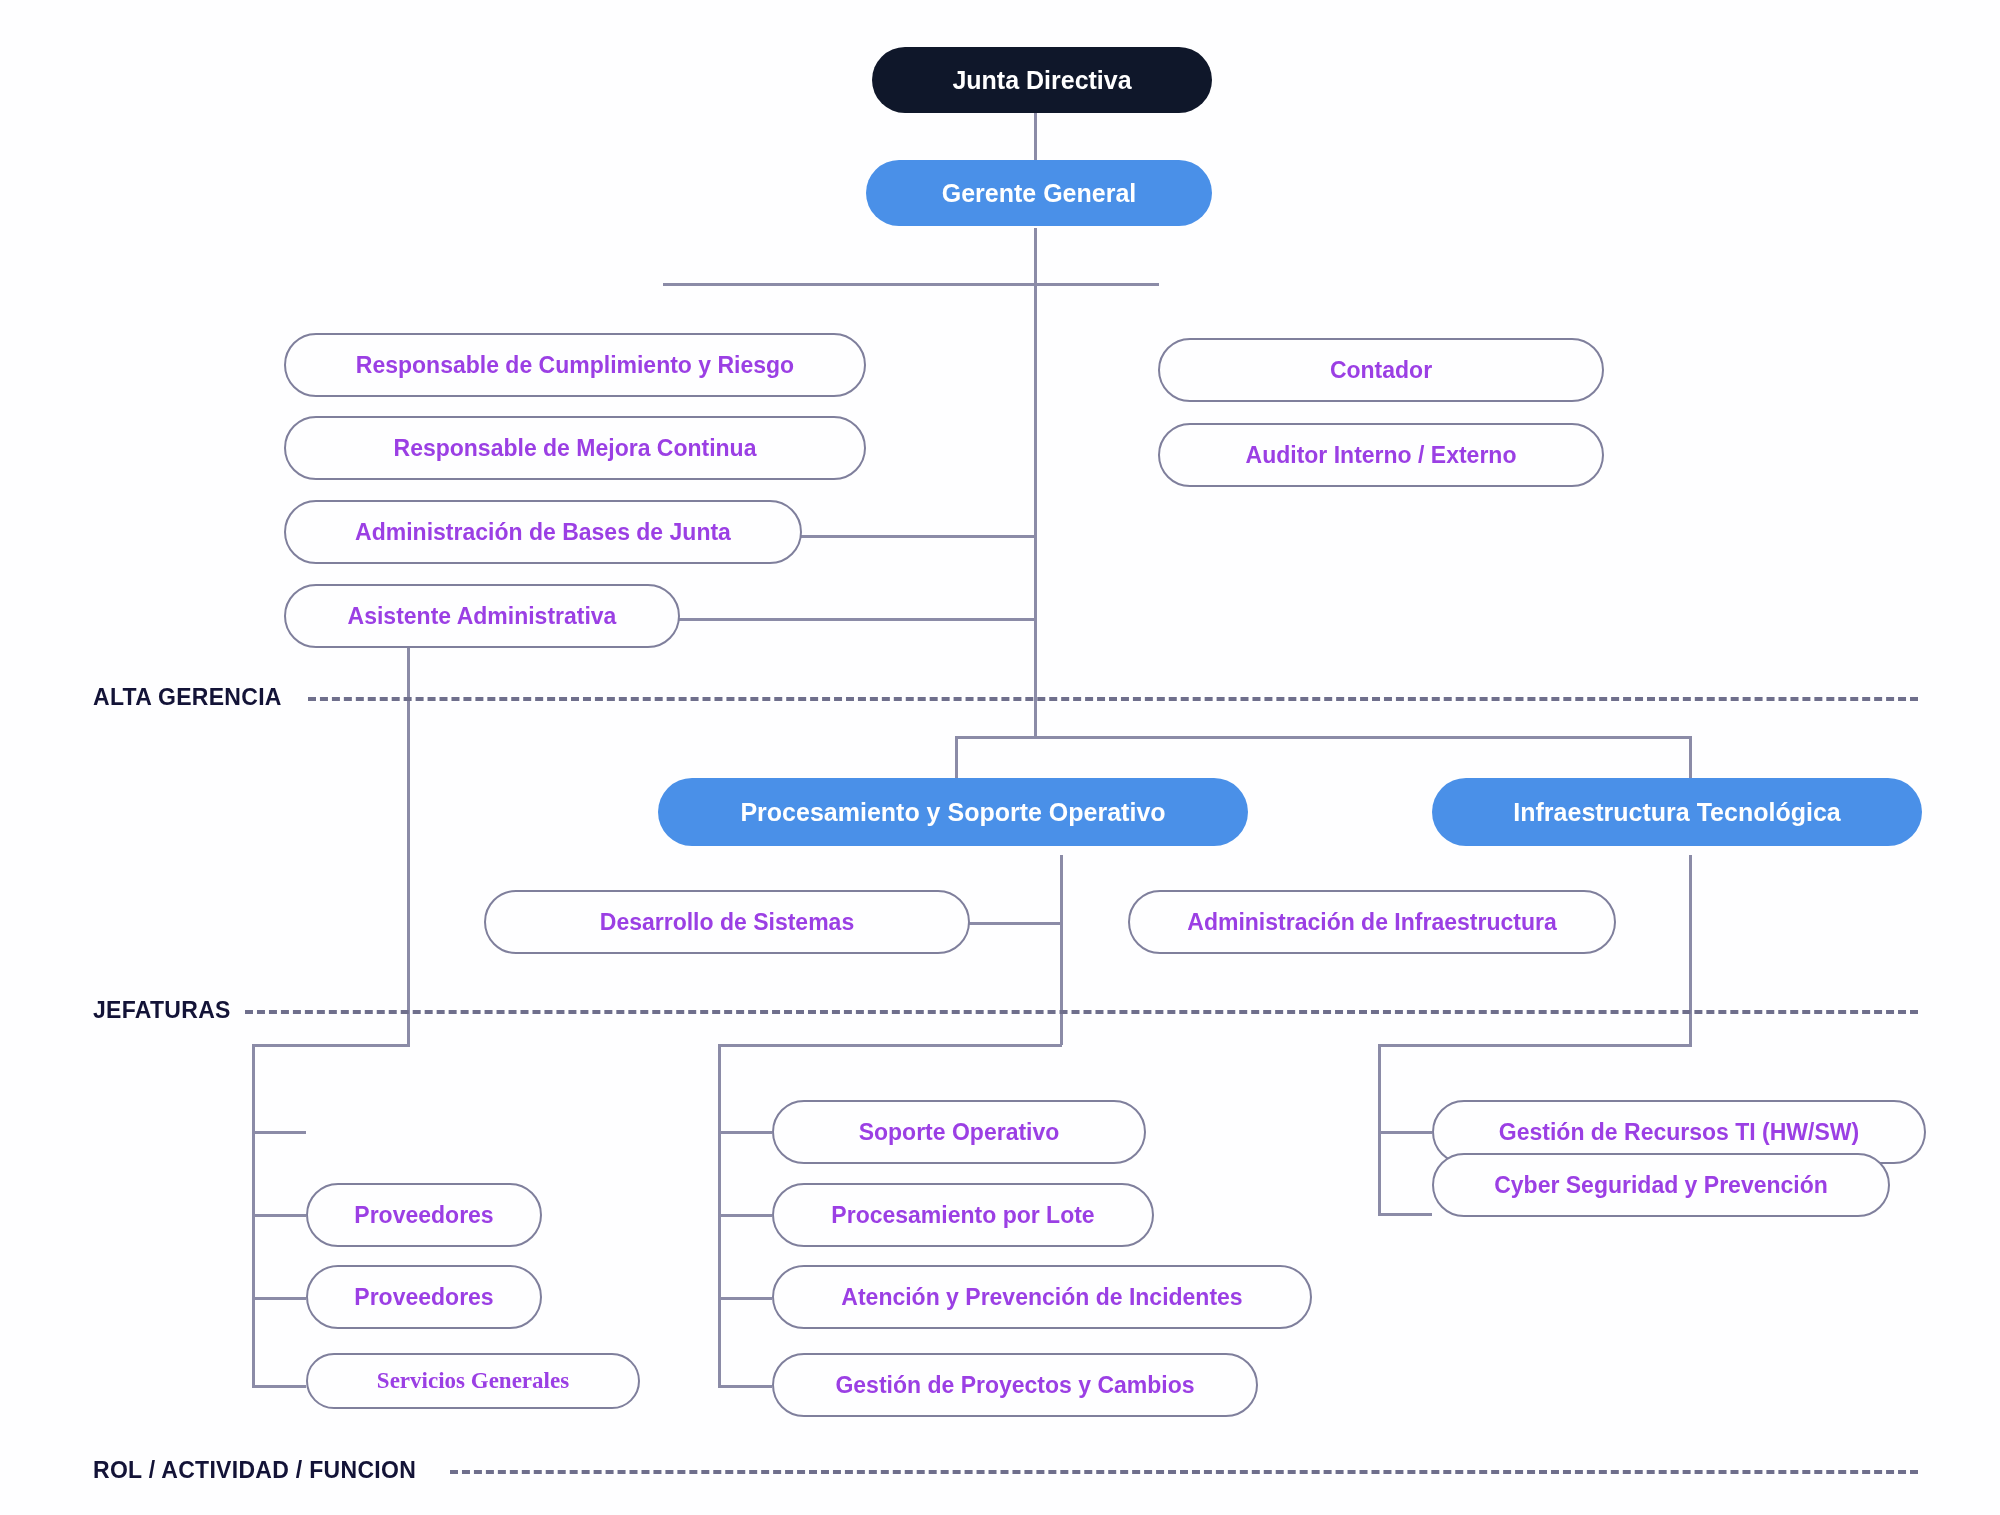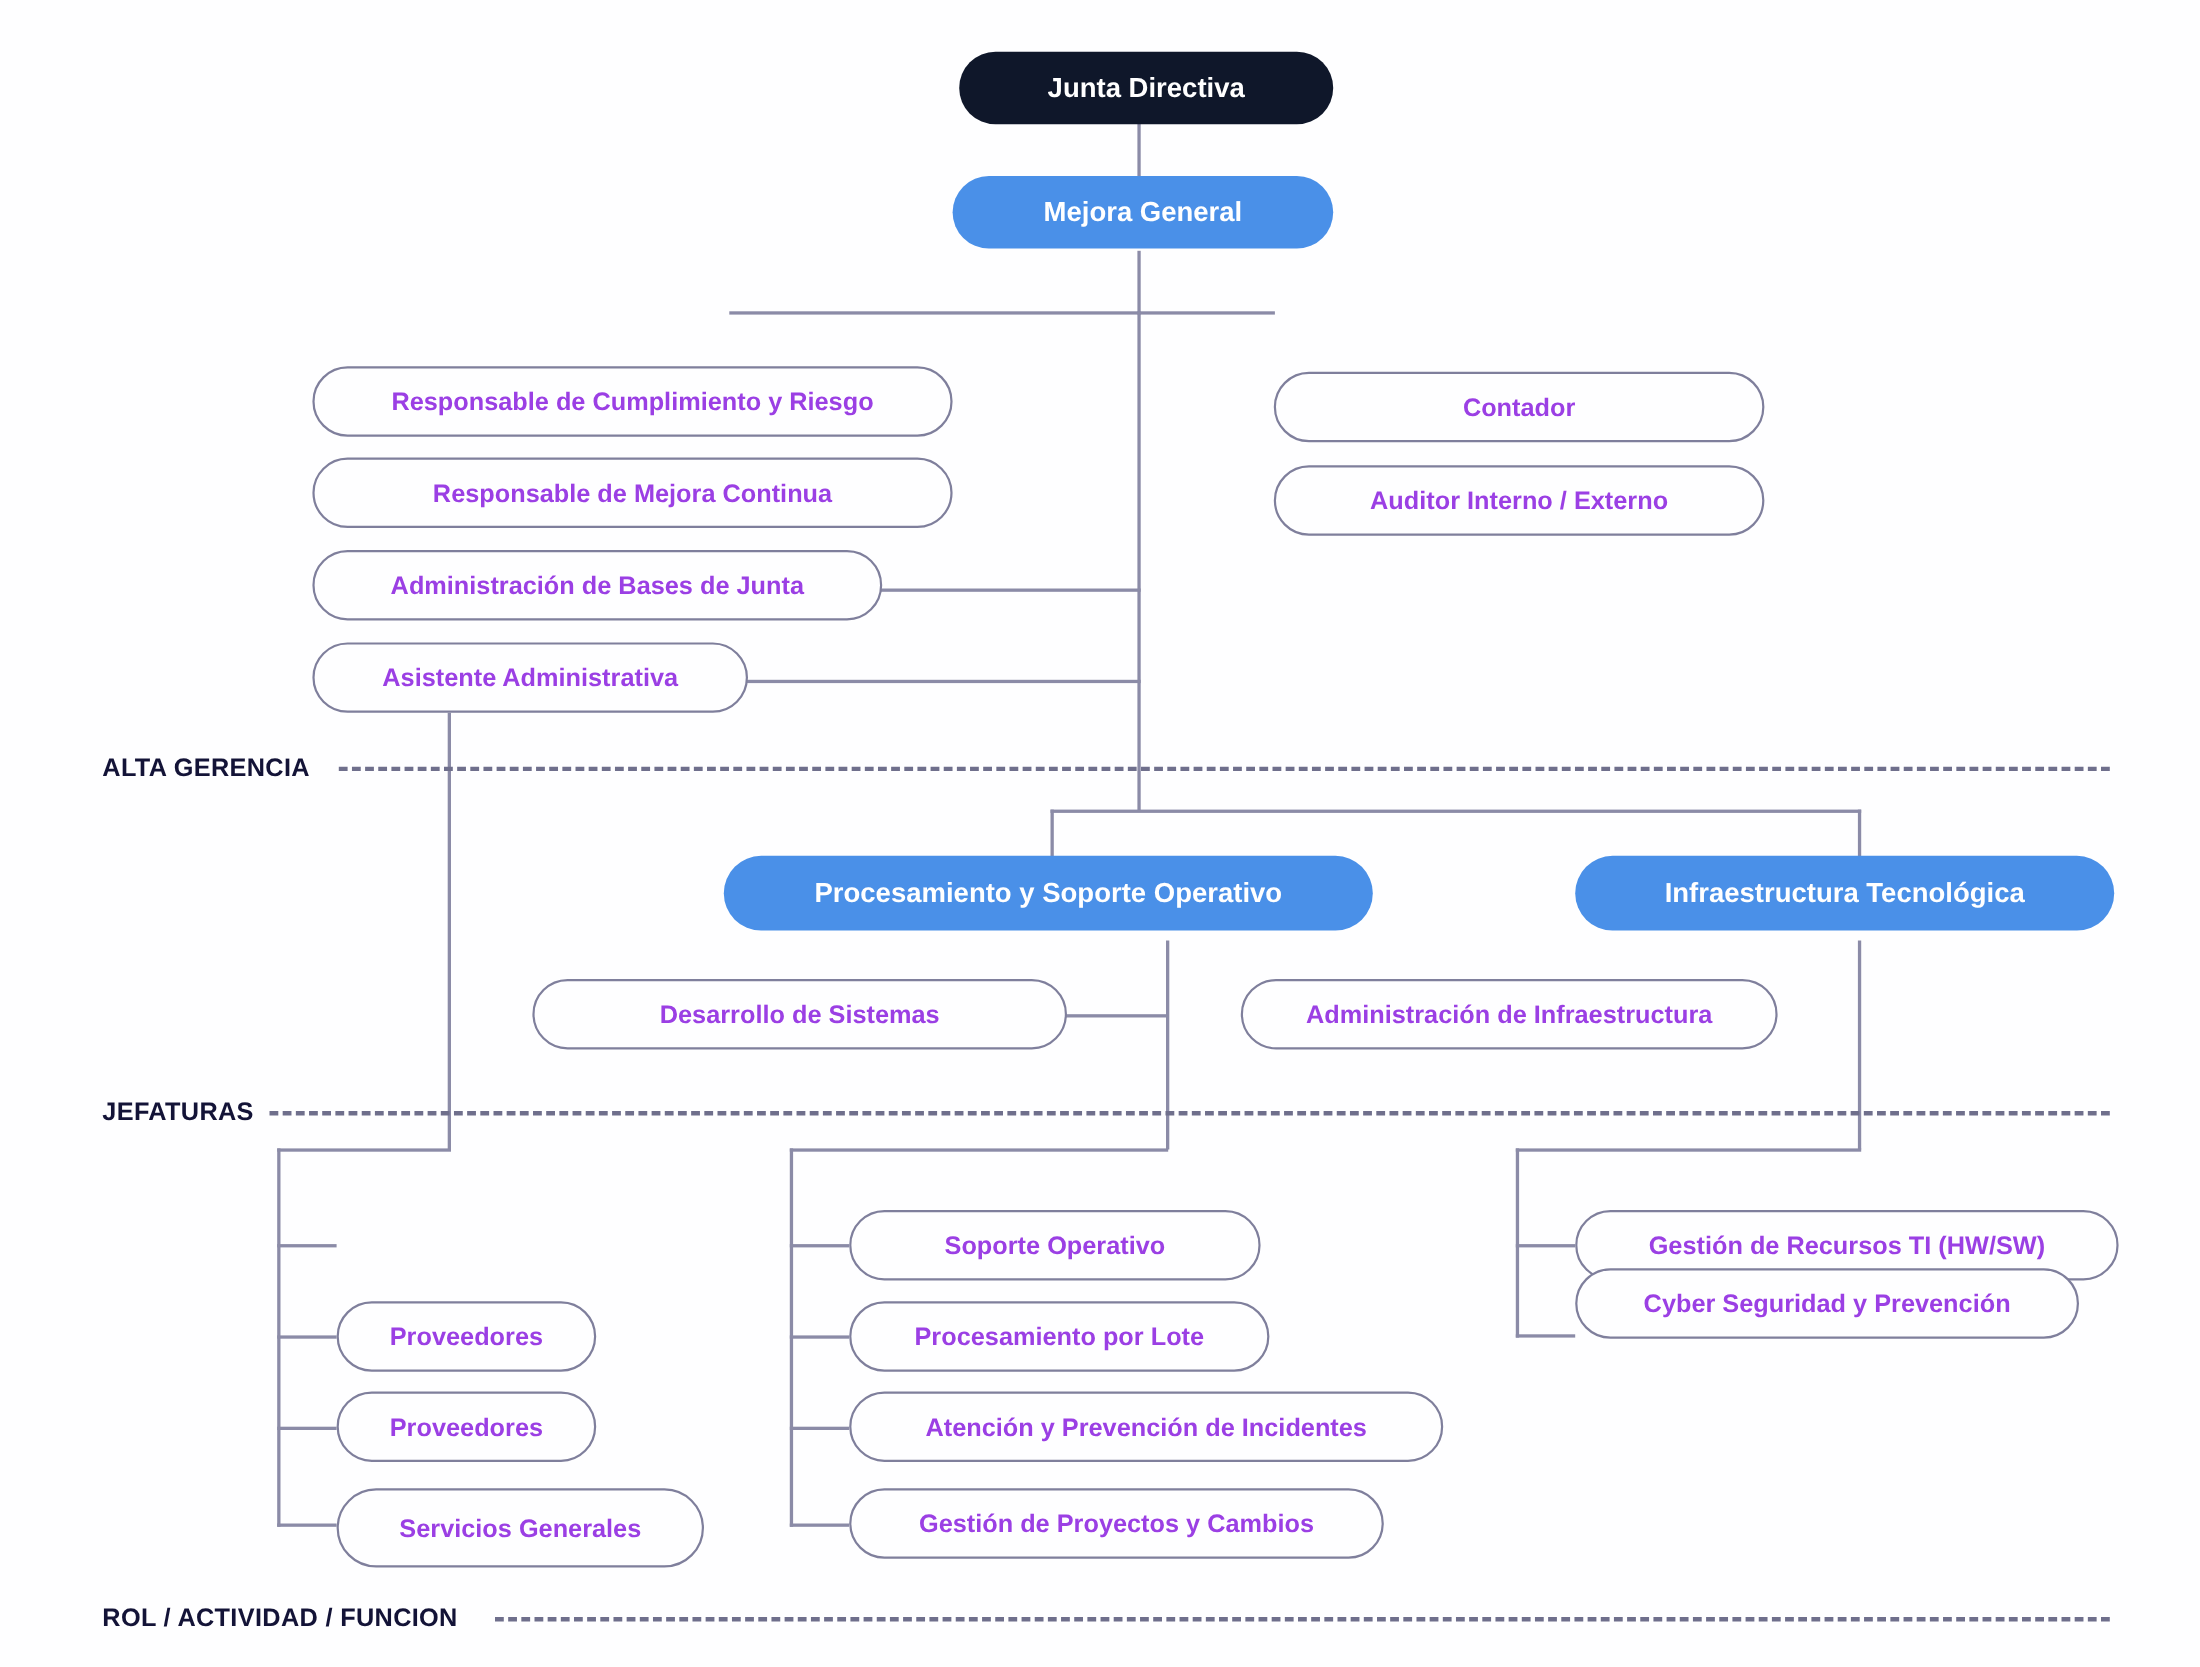--- a/index.html
+++ b/index.html
@@ -117,39 +117,39 @@
   <div class="divider-label" style="left:93px; top:684px;">ALTA GERENCIA</div>
 
   <div class="divider" style="left:245px; top:1010px; width:1673px;"></div>
   <div class="divider-label" style="left:93px; top:997px;">JEFATURAS</div>
 
   <div class="divider" style="left:450px; top:1470px; width:1468px;"></div>
   <div class="divider-label" style="left:93px; top:1457px;">ROL / ACTIVIDAD / FUNCION</div>
 
   <div class="node solid root" style="left:872px; top:47px; width:340px; height:66px;">Junta Directiva</div>
 
-  <div class="node solid unit" style="left:866px; top:160px; width:346px; height:66px;">Mejora General</div>
+  <div class="node solid unit" style="left:866px; top:160px; width:346px; height:66px;">Gerente General</div>
 
   <div class="node outline staff" style="left:284px; top:333px; width:582px; height:64px;">Responsable de Cumplimiento y Riesgo</div>
   <div class="node outline staff" style="left:284px; top:416px; width:582px; height:64px;">Responsable de Mejora Continua</div>
   <div class="node outline staff" style="left:284px; top:500px; width:518px; height:64px;">Administración de Bases de Junta</div>
   <div class="node outline staff" style="left:284px; top:584px; width:396px; height:64px;">Asistente Administrativa</div>
 
   <div class="node outline staff" style="left:1158px; top:338px; width:446px; height:64px;">Contador</div>
   <div class="node outline staff" style="left:1158px; top:423px; width:446px; height:64px;">Auditor Interno / Externo</div>
 
   <div class="node solid unit" style="left:658px; top:778px; width:590px; height:68px;">Procesamiento y Soporte Operativo</div>
   <div class="node solid unit" style="left:1432px; top:778px; width:490px; height:68px;">Infraestructura Tecnológica</div>
 
   <div class="node outline jefe" style="left:484px; top:890px; width:486px; height:64px;">Desarrollo de Sistemas</div>
   <div class="node outline jefe" style="left:1128px; top:890px; width:488px; height:64px;">Administración de Infraestructura</div>
 
   <div class="node outline rol" style="left:306px; top:1183px; width:236px; height:64px;">Proveedores</div>
   <div class="node outline rol" style="left:306px; top:1265px; width:236px; height:64px;">Proveedores</div>
-  <div class="node outline rol" style="left:306px; top:1353px; width:334px; height:72px;">Servicios Generales</div>
+  <div class="node outline rol" style="left:306px; top:1353px; width:334px; height:56px;font-family:Liberation Serif, serif;">Servicios Generales</div>
 
   <div class="node outline rol" style="left:772px; top:1100px; width:374px; height:64px;">Soporte Operativo</div>
   <div class="node outline rol" style="left:772px; top:1183px; width:382px; height:64px;">Procesamiento por Lote</div>
   <div class="node outline rol" style="left:772px; top:1265px; width:540px; height:64px;">Atención y Prevención de Incidentes</div>
   <div class="node outline rol" style="left:772px; top:1353px; width:486px; height:64px;">Gestión de Proyectos y Cambios</div>
 
   <div class="node outline rol" style="left:1432px; top:1100px; width:494px; height:64px;">Gestión de Recursos TI (HW/SW)</div>
   <div class="node outline rol" style="left:1432px; top:1153px; width:458px; height:64px;">Cyber Seguridad y Prevención</div>
 
 </div>

